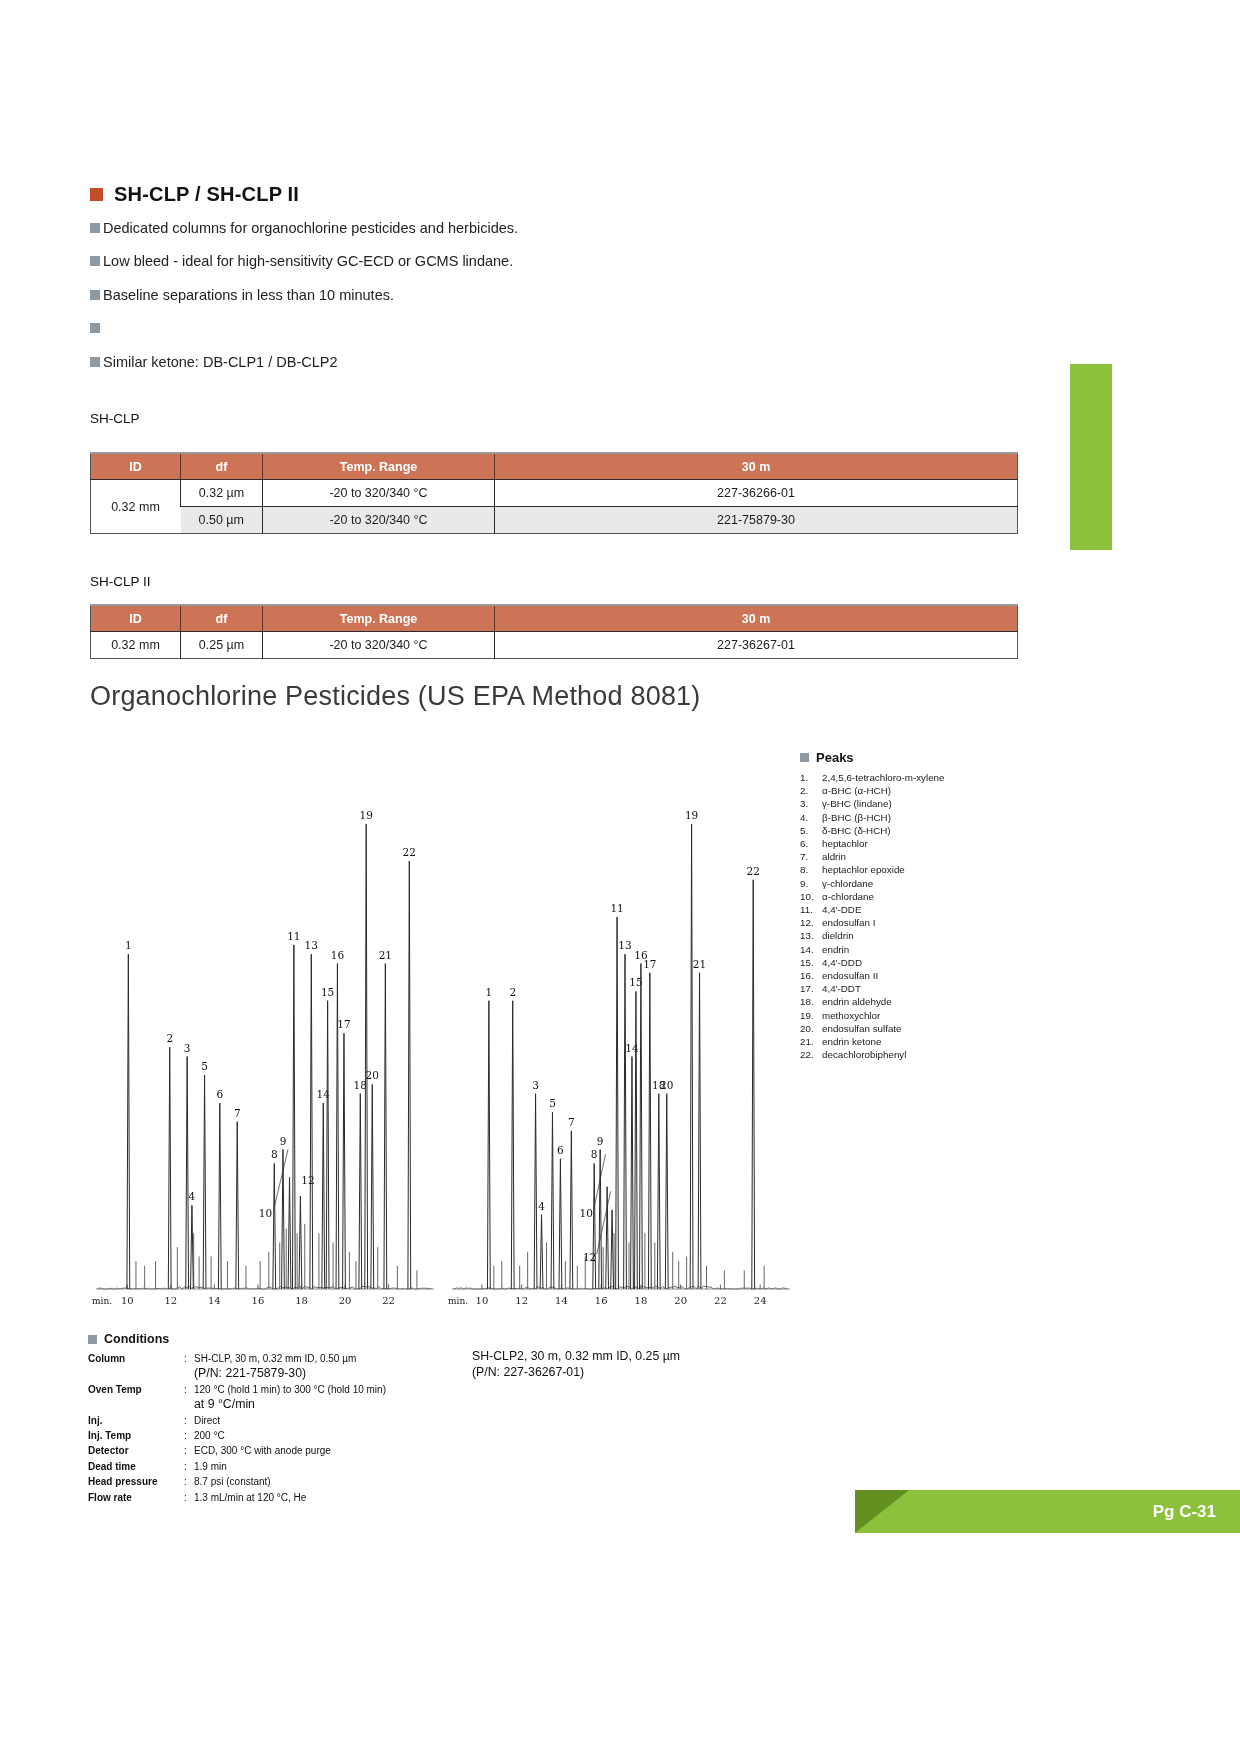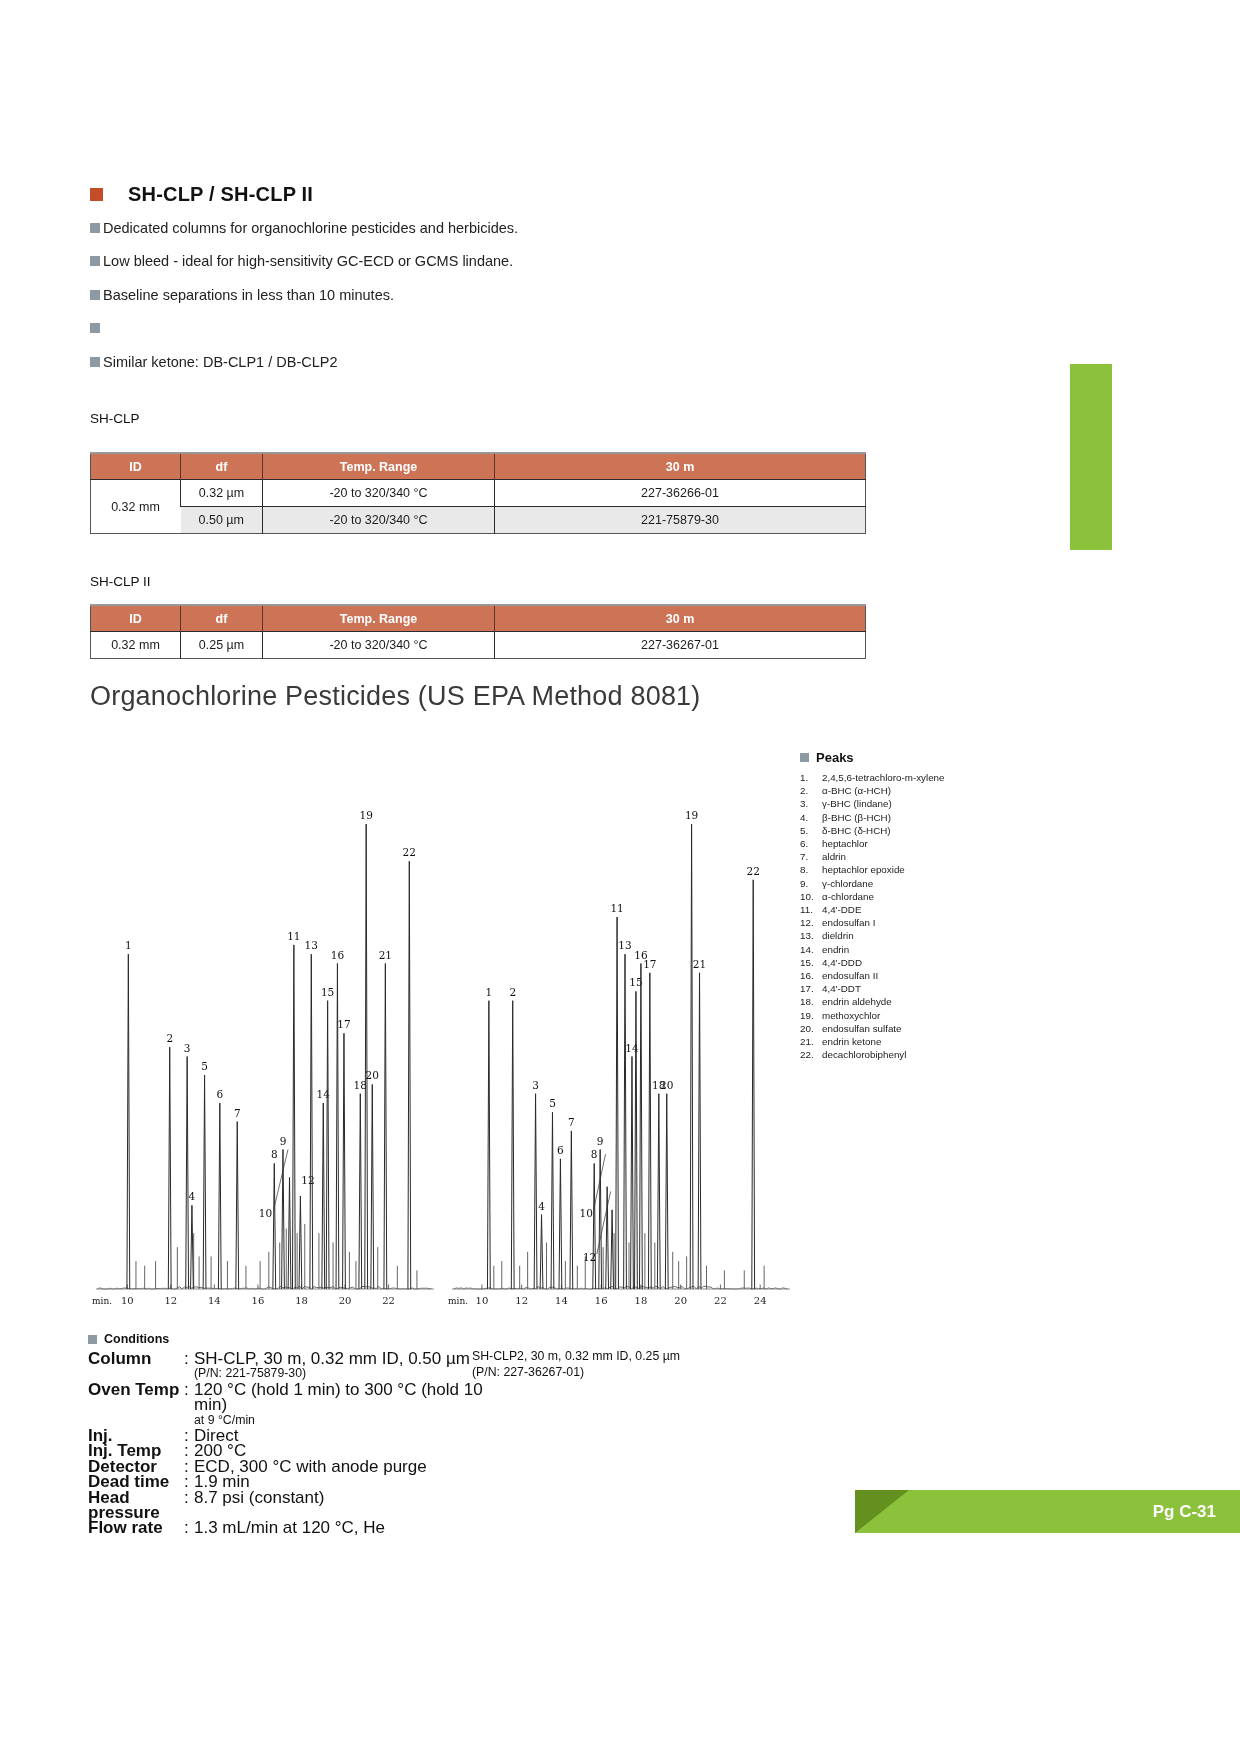--- a/index.html
+++ b/index.html
@@ -1,30 +1,30 @@
 <!DOCTYPE html>
 <html><head>
 <meta charset="utf-8">
 <style>
   html,body{margin:0;padding:0;background:#ffffff;}
   body{width:1240px;height:1754px;position:relative;font-family:"Liberation Sans",sans-serif;color:#1c1c1c;overflow:hidden;}
   .abs{position:absolute;}
 
   
-  #title-row{left:90px;top:183px;display:flex;align-items:center;gap:25px;}
+  #title-row{left:90px;top:183px;display:flex;align-items:center;gap:11px;}
   #title-square{width:13px;height:13px;background:#c44d29;}
   #title-text{font-size:20px;font-weight:bold;letter-spacing:.2px;color:#111;}
 
   
   .feature{left:90px;display:flex;align-items:flex-start;gap:3px;font-size:14.5px;color:#222;width:960px;}
   .feature .sq{width:10px;height:10px;background:#8d9aa4;margin-top:3px;flex:none;}
 
   
   .tbl-caption{font-size:13.5px;color:#111;}
-  table.spec{border-collapse:collapse;width:776px;table-layout:fixed;border:1px solid #555;border-top:2px solid #999;}
+  table.spec{border-collapse:collapse;width:928px;table-layout:fixed;border:1px solid #555;border-top:2px solid #999;}
   table.spec th{background:#cd7457;color:#fff;font-size:12.5px;font-weight:bold;height:23px;border-left:1px solid #60332a;text-align:center;}
   table.spec th:first-child{border-left:none;}
   table.spec td{font-size:12.5px;height:24px;text-align:center;border-left:1px solid #2b2b2b;border-top:1px solid #2b2b2b;background:#fff;}
   table.spec td:first-child{border-left:none;}
   td.hatch{background:repeating-linear-gradient(45deg,#e2e2e2 0 5px,#f4f4f4 5px 10px);border-top:1px solid #2b2b2b;}
   tr.alt td{background:#e9e9e9;}
 
   
   #section-heading{left:90px;top:681px;font-size:27px;color:#3a3a3a;letter-spacing:.2px;}
 
@@ -34,21 +34,21 @@
   #legend-title-row .sq{width:9px;height:9px;background:#8d9aa4;}
   #legend-title{font-size:13px;font-weight:bold;color:#111;}
   .legend-item{display:flex;font-size:9.8px;line-height:13.2px;color:#222;}
   .legend-item .num{width:22px;flex:none;}
 
   
   #conditions{left:88px;top:1332px;width:400px;}
   #cond-title-row{display:flex;align-items:center;gap:7px;margin-bottom:5px;}
   #cond-title-row .sq{width:9px;height:9px;background:#8d9aa4;}
   #cond-title{font-size:12.5px;font-weight:bold;color:#111;}
-  .cond-row{display:flex;font-size:17px;line-height:15.4px;color:#111;justify-content:space-between;}
+  .cond-row{display:flex;font-size:10px;line-height:15.4px;color:#111;justify-content:space-between;}
   .cond-label{width:96px;flex:none;font-weight:bold;}
   .cond-colon{width:10px;flex:none;}
   .cond-value{flex:1;}
   .cond-cont{padding-left:106px;font-size:12.3px;line-height:15.4px;color:#111;}
   #cond-right{left:472px;top:1349px;width:300px;font-size:12.3px;line-height:15.8px;color:#111;}
 
   
   #side-tab{left:1070px;top:364px;width:42px;height:186px;background:#8cc13c;}
   #footer-bar{left:855px;top:1490px;width:385px;height:43px;background:#8cc13c;}
   #footer-triangle{position:absolute;left:0;top:0;width:54px;height:43px;background:#63901f;clip-path:polygon(0 0,100% 0,0 100%);}

